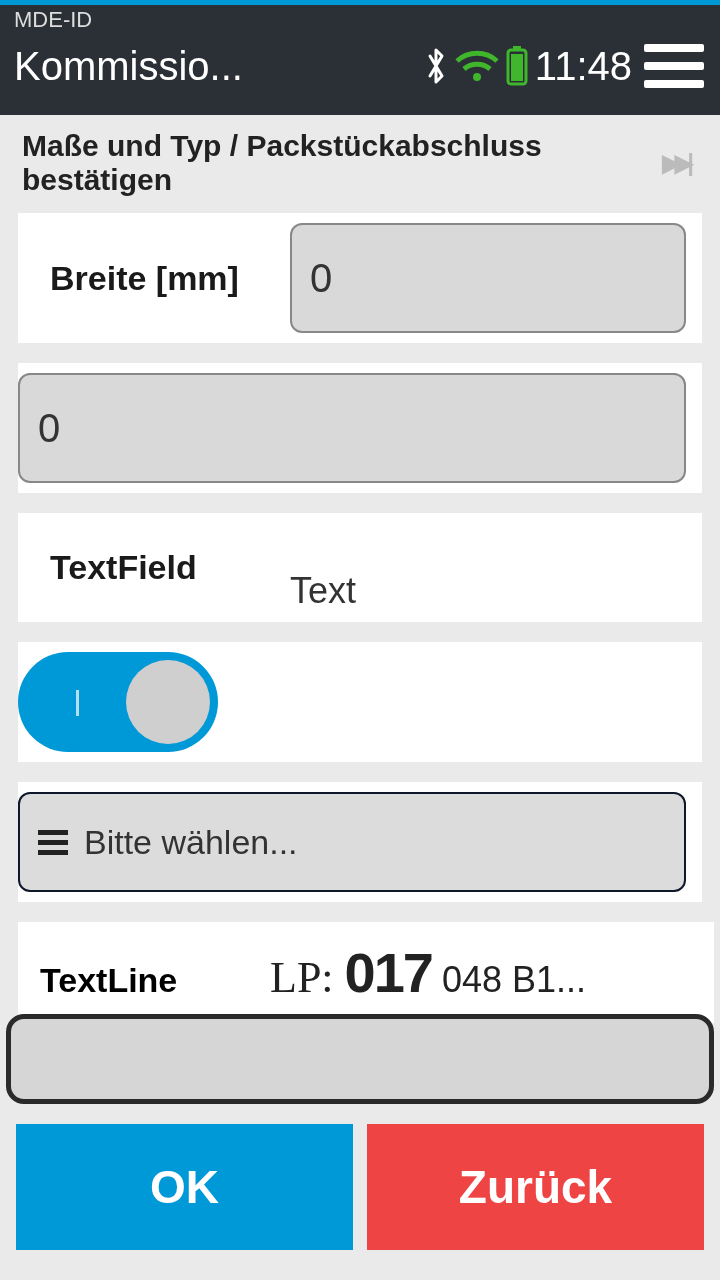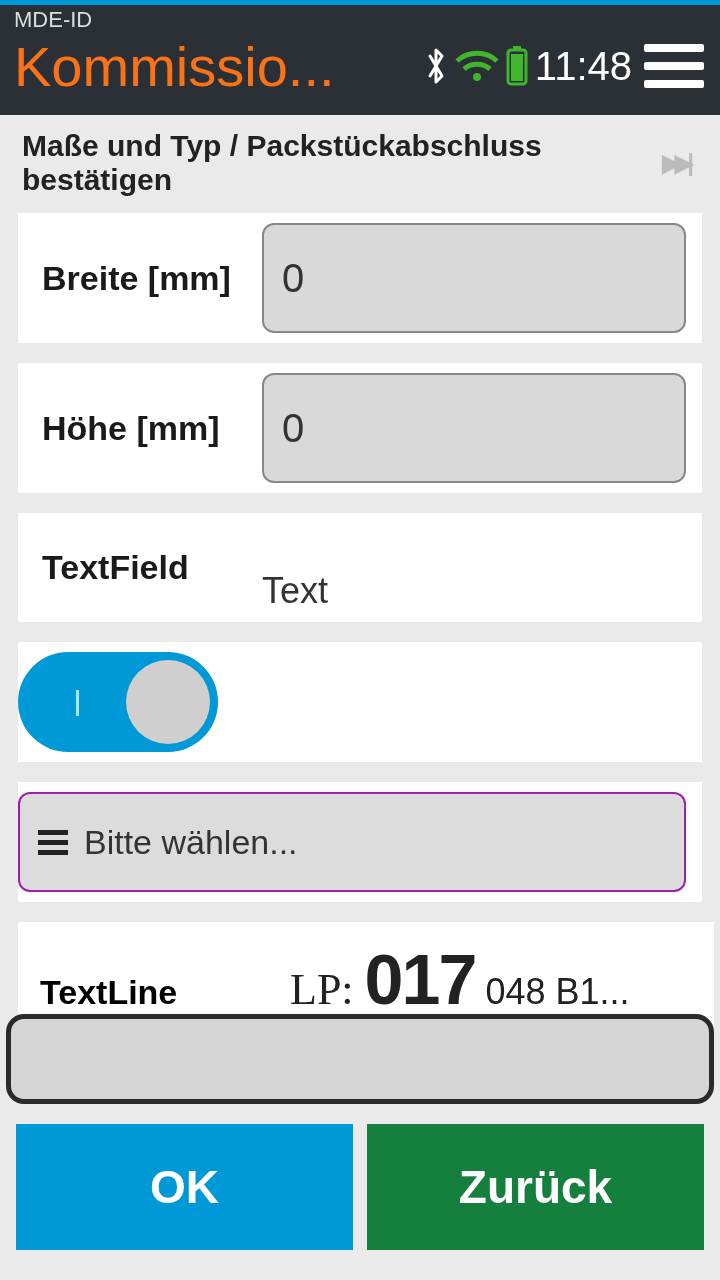--- a/index.html
+++ b/index.html
@@ -4,67 +4,67 @@
 <style>
   * { box-sizing: border-box; margin: 0; padding: 0; }
   html, body { width: 720px; height: 1280px; font-family: "Segoe UI", Arial, sans-serif; background: #eaeaea; overflow: hidden; }
   .topbar { height: 5px; background: #0099d8; }
   .header {
     background: #2b2f36; color: #fff; height: 110px; padding: 4px 10px 0 14px;
     display: flex; flex-direction: column; justify-content: flex-start;
   }
   .mde { font-size: 22px; color: #ddd; line-height: 22px; }
   .header-row { display: flex; align-items: center; justify-content: space-between; height: 70px; }
-  .title { font-size: 56px; font-weight: 400; color: #f97316; white-space: nowrap; overflow: hidden; text-overflow: ellipsis; max-width: 360px; }
+  .title { font-size: 40px; font-weight: 400; color: #ffffff; white-space: nowrap; overflow: hidden; text-overflow: ellipsis; max-width: 360px; }
   .status { display: flex; align-items: center; gap: 6px; }
   .clock { font-size: 40px; color: #fff; }
   .hamburger { display: flex; flex-direction: column; gap: 10px; padding: 4px 6px; }
   .hamburger span { display: block; width: 60px; height: 8px; background: #fff; border-radius: 2px; }
 
   .section-title { font-size: 30px; font-weight: 600; color: #222; padding: 14px 32px 16px 22px; display:flex; align-items:center; }
   .skip-icon { margin-left: auto; color: #bbb; font-size: 24px; letter-spacing:-6px;}
 
   .row { background: #fff; margin: 0 18px 20px 18px; display: flex; align-items: center; min-height: 120px; padding: 10px 0; }
-  .row-label { width: 244px; padding-left: 24px; font-size: 34px; font-weight: 700; color: #1a1a1a; white-space: nowrap; overflow:hidden; text-overflow: ellipsis;}
+  .row-label { width: 272px; padding-left: 32px; font-size: 34px; font-weight: 700; color: #1a1a1a; white-space: nowrap; overflow:hidden; text-overflow: ellipsis;}
   .row-control { flex: 1; padding-right: 16px; }
 
   .num-input {
     width: 100%; height: 110px; background: #d9d9d9; border: 2px solid #888; border-radius: 12px;
     font-size: 40px; color: #333; padding: 0 18px;
   }
 
   .text-value { font-size: 36px; color: #333; margin-top: 47px; }
 
   .toggle { width: 200px; height: 100px; background: #0099d8; border-radius: 60px; position: relative; }
   .toggle .tick { position:absolute; left:58px; top:38px; width:3px; height:26px; background:#fff; opacity:0.7;}
   .toggle .knob { position: absolute; right: 8px; top: 8px; width: 84px; height: 84px; background: #cfcfcf; border-radius: 50%; }
 
   .select-box {
-    width: 100%; height: 100px; background: #dcdcdc; border: 2px solid #a21caf; border-radius: 12px;
+    width: 100%; height: 100px; background: #dcdcdc; border: 2px solid #0f172a; border-radius: 12px;
     display: flex; align-items: center; padding: 0 18px; font-size: 34px; color: #333; gap: 16px;
   }
   .list-icon { display:flex; flex-direction:column; gap:5px; }
   .list-icon span { display:block; width:30px; height:5px; background:#222; }
 
-  .textline-row { background:#fff; margin: 0 6px 10px 18px; display:flex; align-items:baseline; padding: 18px 16px 18px 22px; gap: 20px; }
+  .textline-row { background:#fff; margin: 0 6px 10px 18px; display:flex; align-items:baseline; padding: 18px 16px 18px 22px; }
   .textline-label { width: 230px; font-size: 34px; font-weight: 700; }
   .textline-val { flex:1; white-space:nowrap; overflow:hidden; text-overflow:ellipsis; font-size:34px; color:#222;}
   .textline-val .pre { font-size:44px;font-family:Liberation Serif, serif; }
-  .textline-val .big { font-size:70px; font-weight:800; letter-spacing:-2px; }
+  .textline-val .big { font-size:56px; font-weight:800; letter-spacing:-2px; }
   .textline-val .post { font-size:36px; }
 
   .scan-input {
     position: absolute; left: 6px; right: 6px; bottom: 176px; height: 90px;
     background: #d6d6d6; border: 5px solid #2a2a2a; border-radius: 18px;
   }
 
   .footer { position: absolute; left:0; right:0; bottom:0; height: 170px; display:flex; gap:14px; padding: 14px 16px 30px 16px; justify-content: flex-end; }
   .btn { flex:1; display:flex; align-items:center; justify-content:center; font-size:46px; font-weight:800; color:#fff; }
   .btn-ok { background:#0099d8; }
-  .btn-back { background:#15803d; }
+  .btn-back { background:#ef4444; }
 
   svg { display:block; }
 </style>
 </head>
 <body>
 
 <div class="topbar"></div>
 
 <div class="header">
   <div class="mde">MDE-ID</div>
@@ -100,21 +100,20 @@
 </div>
 
 <div class="row">
   <div class="row-label">Breite [mm]</div>
   <div class="row-control">
     <input class="num-input" type="text" value="0" style="">
   </div>
 </div>
 
 <div class="row">
-  <div class="row-label">Höhe [mm]</div>
   <div class="row-control">
     <input class="num-input" type="text" value="0" style="">
   </div>
 </div>
 
 <div class="row" style="min-height:100px">
   <div class="row-label">TextField</div>
   <div class="row-control">
     <div class="text-value">Text</div>
   </div>

